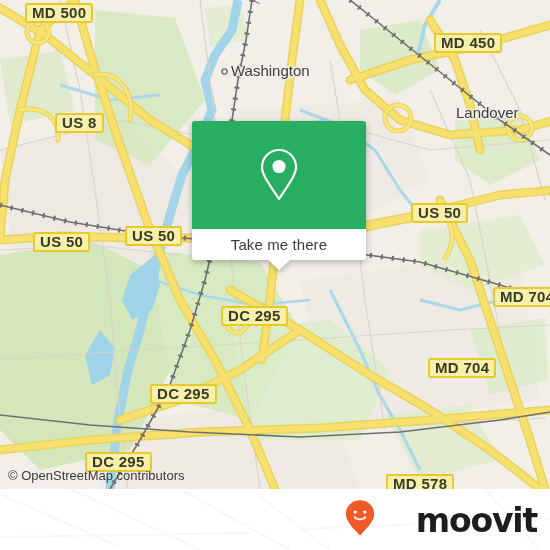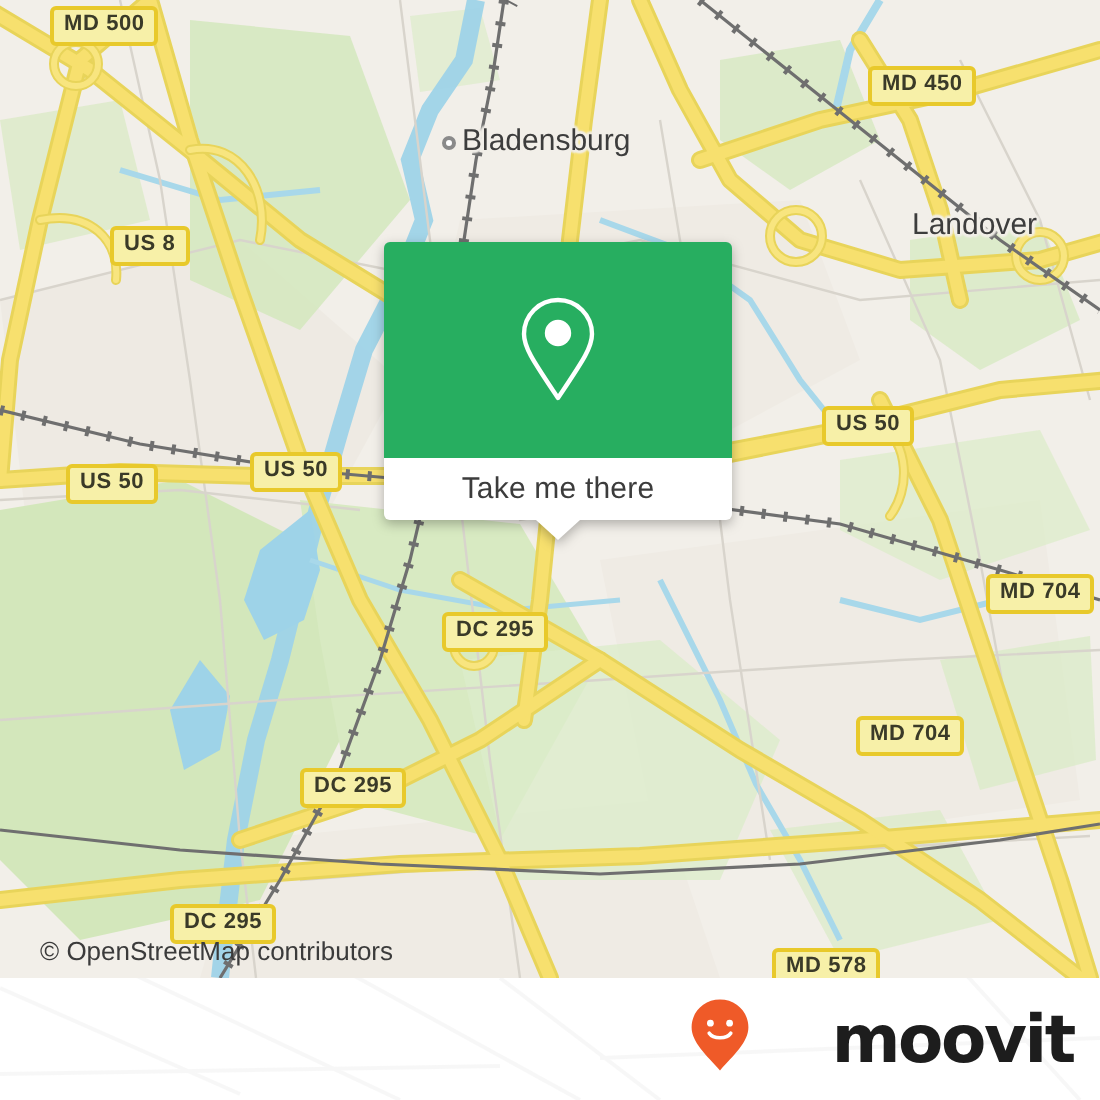--- a/index.html
+++ b/index.html
@@ -27,21 +27,21 @@
 
   
   .shield {
     position: absolute;
     background: #f7f0a8;
     border: 2px solid #e8c92b;
     border-radius: 3px;
     color: #3a3a28;
     font-family: "Liberation Sans", sans-serif;
     font-weight: bold;
-    font-size: 11px;
+    font-size: 15px;
     line-height: 13px;
     padding: 1px 5px 2px 5px;
     white-space: nowrap;
     letter-spacing: .3px;
     box-sizing: border-box;
   }
 
   .placelabel {
     position: absolute;
     color: #3d3d3d;
@@ -72,21 +72,20 @@
 
   
   #attribution {
     position: absolute;
     left: 8px; top: 468px;
     font-family: "Liberation Sans", sans-serif;
     font-size: 13px;
     color: #3b3b3b;
     white-space: nowrap;
     z-index: 40;
-    margin-left: 12px;
   }
 
   
   #popup-card {
     position: absolute;
     left: 192px; top: 121px;
     width: 174px;
     z-index: 50;
     filter: drop-shadow(0 2px 3px rgba(0,0,0,.28));
   }
@@ -278,21 +277,21 @@
         <path d="M0,415 L90,425 L190,432 L300,437 L400,432 L500,420 L550,412"></path>
       </g>
       <g fill="none" stroke="#6f6f6f" stroke-width="1.6" stroke-dasharray="2 9">
         <path d="M252,0 L246,40 L238,80 L232,120 L226,170 L218,225 L205,280 L190,330 L168,390 L140,440 L110,489" stroke-width="5"></path>
         <path d="M0,205 L70,222 L150,235 L240,243 L330,250 L420,262 L500,285 L550,300" stroke-width="5"></path>
         <path d="M350,0 L400,40 L450,80 L500,120 L550,155" stroke-width="5"></path>
       </g>
     </svg>
 
     <div class="placedot" style="left:221px; top:68px;"></div>
-    <div class="placelabel" style="left:231px; top:62px;">Bladensburg</div>
+    <div class="placelabel" style="left:231px; top:62px;">Washington</div>
     <div class="placelabel" style="left:456px; top:104px;">Landover</div>
     <div class="rail-label" style="left:250px; top:0px; transform:rotate(-62deg); transform-origin: left top;">No</div>
 
     <div class="shield" style="left:25px; top:3px;">MD 500</div>
     <div class="shield" style="left:434px; top:33px;">MD 450</div>
     <div class="shield" style="left:55px; top:113px;">US 8</div>
     <div class="shield" style="left:411px; top:203px;">US 50</div>
     <div class="shield" style="left:125px; top:226px;">US 50</div>
     <div class="shield" style="left:33px; top:232px;">US 50</div>
     <div class="shield" style="left:221px; top:306px;">DC 295</div>

